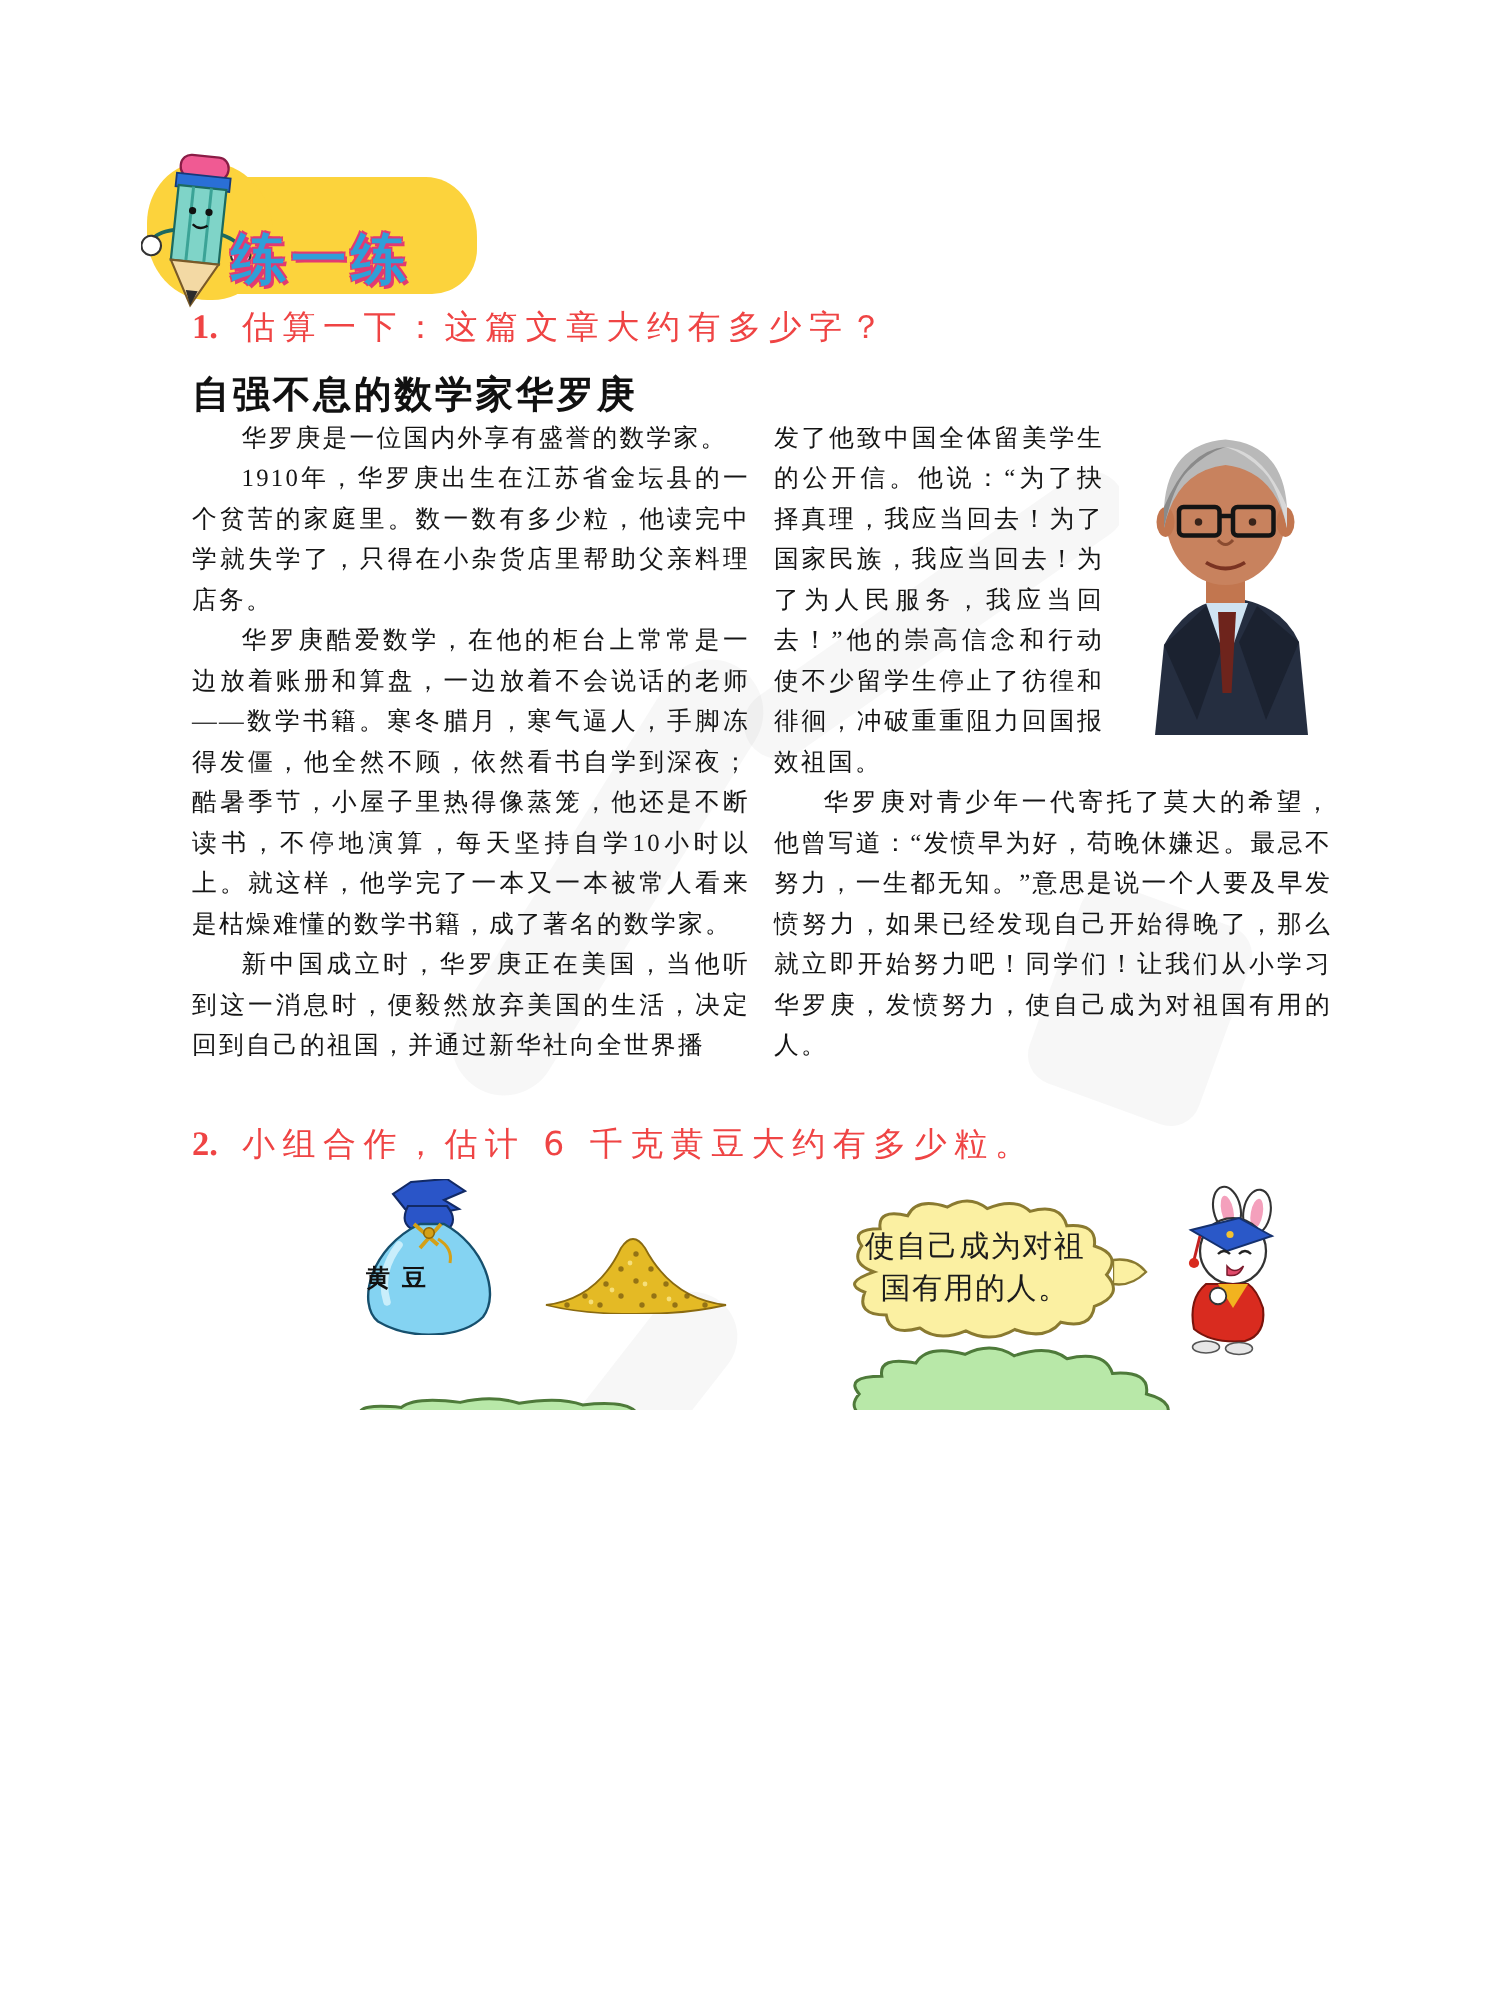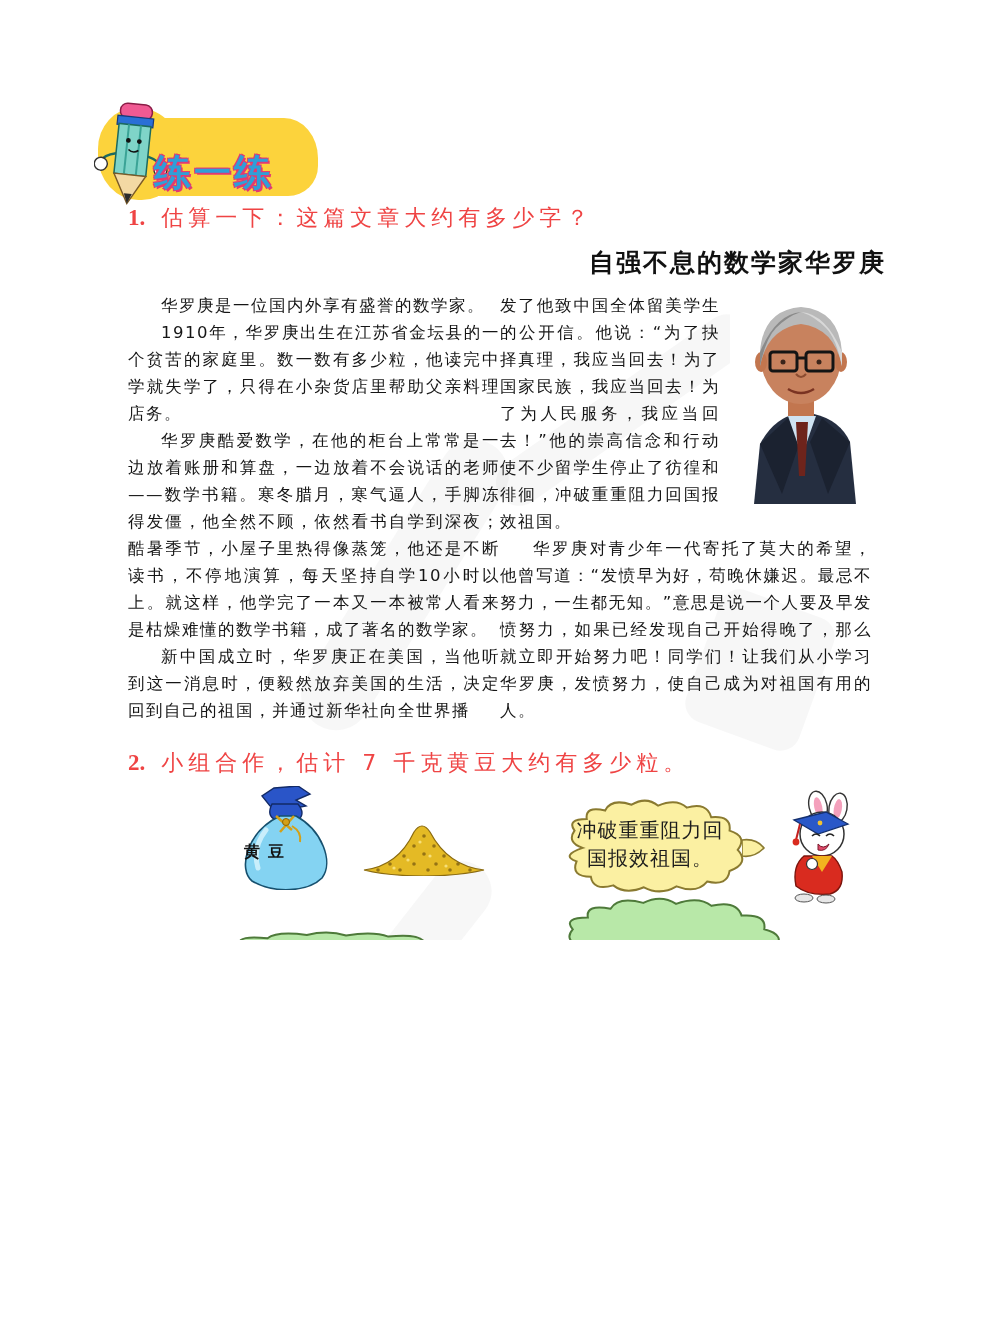--- a/index.html
+++ b/index.html
@@ -24,23 +24,23 @@
   .badge svg{position:absolute;}
 
   
   .qline{position:absolute;left:128px;font-size:22px;letter-spacing:5px;white-space:nowrap;color:#ef4444;}
   .q1{top:203px;}
   .q2{top:748px;}
   .qnum{font-family:"Liberation Serif","DejaVu Serif",serif;font-weight:bold;letter-spacing:0;
         margin-right:16px;font-size:23px;}
 
   
-  .article-title{position:absolute;left:128px;top:246px;width:758px;text-align:right;
+  .article-title{position:absolute;left:128px;top:246px;width:758px;text-align:left;
                  font-size:25px;font-weight:bold;letter-spacing:2px;color:#111;}
-  .article{position:absolute;left:128px;top:292px;width:760px;display:flex;}
+  .article{position:absolute;left:128px;top:278px;width:760px;display:flex;gap:16px;font-family:Liberation Serif, serif;}
   .col{width:372px;font-size:16.5px;line-height:27px;letter-spacing:1.5px;text-align:justify;color:#151515;}
   .col p{margin:0;}
   .col p.indent{text-indent:2em;}
   .portrait{float:right;width:142px;height:230px;margin:2px 0 8px 10px;}
 
   
   .abs{position:absolute;}
   .bubble{position:absolute;}
   .bubble .shape{position:absolute;left:0;top:0;width:100%;height:100%;}
   .bubble .bubble-text{position:relative;z-index:2;text-align:center;color:#1c1c1c;
@@ -118,21 +118,21 @@
         <circle cx="89" cy="68" r="2.5" fill="#3a241a"></circle>
         <path d="M66 80 Q71 86 76 80" fill="none" stroke="#8a4b30" stroke-width="2"></path>
         <path d="M58 95 Q71 103 84 95" fill="none" stroke="#7a3322" stroke-width="2.5"></path>
       </svg>
       <p>发了他致中国全体留美学生的公开信。他说：“为了抉择真理，我应当回去！为了国家民族，我应当回去！为了为人民服务，我应当回去！”他的崇高信念和行动使不少留学生停止了彷徨和徘徊，冲破重重阻力回国报效祖国。</p>
       <p class="indent">华罗庚对青少年一代寄托了莫大的希望，他曾写道：“发愤早为好，苟晚休嫌迟。最忌不努力，一生都无知。”意思是说一个人要及早发愤努力，如果已经发现自己开始得晚了，那么就立即开始努力吧！同学们！让我们从小学习华罗庚，发愤努力，使自己成为对祖国有用的人。</p>
     </div>
   </div>
 
   <div class="qline q2">
-    <span class="qnum">2.</span><span>小组合作，估计 7 千克黄豆大约有多少粒。</span>
+    <span class="qnum">2.</span><span>小组合作，估计 6 千克黄豆大约有多少粒。</span>
   </div>
 
   <div class="abs" style="left:236px;top:786px;width:100px;height:104px;">
     <svg width="100" height="104" viewBox="0 0 100 104" style="position:absolute;">
       <path d="M38 2 L62 0 L74 8 L60 14 L70 20 L50 24 L34 20 L26 10 Z" fill="#2a55c8" stroke="#122a66" stroke-width="1.4"></path>
       <path d="M36 18 Q30 30 40 34 L62 34 Q70 28 62 18 Z" fill="#2a55c8" stroke="#122a66" stroke-width="1.4"></path>
       <path d="M44 30 C10 46 2 84 16 95 C38 108 72 106 86 92 C98 76 86 44 60 30 Z" fill="#84d3f2" stroke="#16506e" stroke-width="1.6"></path>
       <path d="M30 44 Q16 62 22 82" fill="none" stroke="#c9eefb" stroke-width="5" stroke-linecap="round"></path>
       <path d="M40 30 L56 44 M58 30 L44 46" stroke="#d4a017" stroke-width="2.5" fill="none"></path>
       <circle cx="50" cy="36" r="3.5" fill="#d4a017" stroke="#8a6408" stroke-width="1"></circle>
@@ -169,21 +169,21 @@
     </g>
   </svg>
 
   <div class="bubble" style="left:548px;top:798px;width:204px;height:96px;">
     <svg class="shape" viewBox="0 0 200 100" preserveAspectRatio="none">
       <path d="M34 52 Q18 46 26 34 Q18 22 38 22 Q36 8 56 13 Q62 0 82 7 Q96 -2 108 8 Q126 0 136 10 Q156 4 160 20 Q180 18 178 34 Q196 40 186 54 Q198 68 178 76 Q176 92 156 87 Q146 100 126 92 Q110 102 94 93 Q76 101 64 91 Q44 97 42 82 Q22 82 28 66 Q12 60 34 52 Z" fill="#fbf0a2" stroke="#8a7a30" stroke-width="2" vector-effect="non-scaling-stroke"></path>
     </svg>
     <svg class="tail" style="right:-14px;top:40px;" width="24" height="22" viewBox="0 0 24 22">
       <path d="M0 2 Q14 0 22 10 Q12 20 0 18 Z" fill="#fbf0a2" stroke="#8a7a30" stroke-width="1.6"></path>
     </svg>
-    <div class="bubble-text" style="padding:18px 22px 0;">冲破重重阻力回国报效祖国。</div>
+    <div class="bubble-text" style="padding:18px 22px 0;">使自己成为对祖国有用的人。</div>
   </div>
 
   <svg class="abs" style="left:756px;top:790px;" width="98" height="114" viewBox="0 0 98 114">
     <ellipse cx="62" cy="16" rx="9" ry="15" fill="#fff" stroke="#333" stroke-width="1.4" transform="rotate(-12 62 16)"></ellipse>
     <ellipse cx="62" cy="17" rx="4" ry="10" fill="#f4a0bc" transform="rotate(-12 62 16)"></ellipse>
     <ellipse cx="82" cy="18" rx="9" ry="15" fill="#fff" stroke="#333" stroke-width="1.4" transform="rotate(10 82 18)"></ellipse>
     <ellipse cx="82" cy="19" rx="4" ry="10" fill="#f4a0bc" transform="rotate(10 82 18)"></ellipse>
     <circle cx="66" cy="44" r="22" fill="#fff" stroke="#333" stroke-width="1.5"></circle>
     <polygon points="38,30 70,22 92,34 62,44" fill="#2a58c8" stroke="#14306e" stroke-width="1.3"></polygon>
     <circle cx="64" cy="33" r="2.4" fill="#f2c230"></circle>

